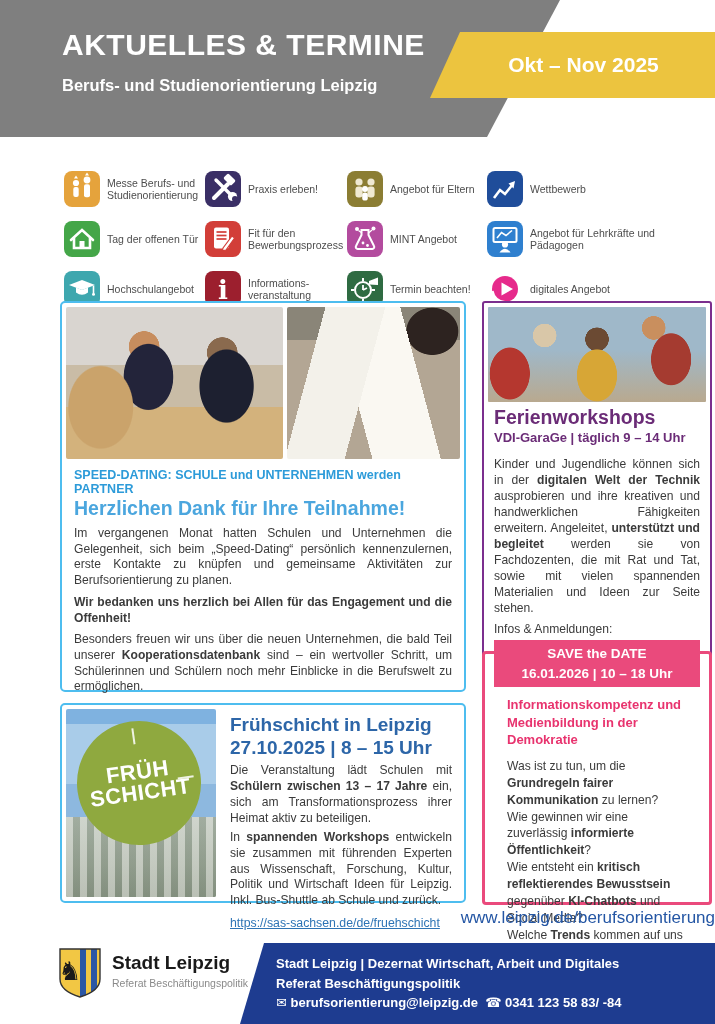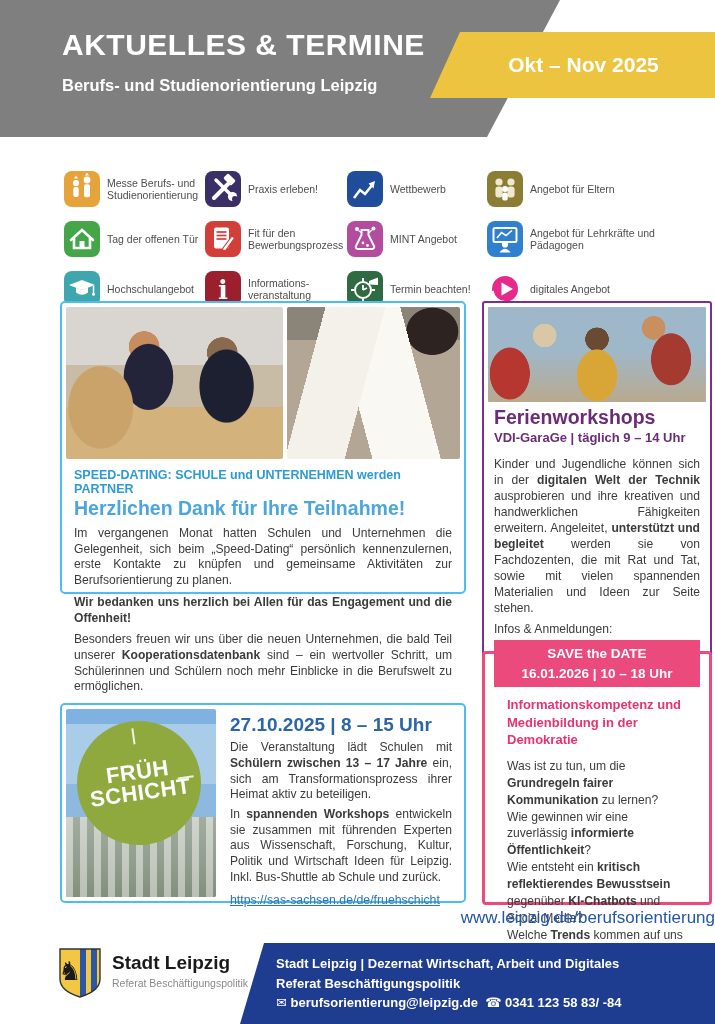--- a/index.html
+++ b/index.html
@@ -23,21 +23,21 @@
   .licon{width:36px;height:36px;border-radius:8px;flex:0 0 36px;display:flex;align-items:center;justify-content:center}
   .llabel{font-size:10.5px;line-height:1.18;color:#4d4d4d}
   .c-messe{background:#E5A33C}.c-praxis{background:#3A2F66}.c-wett{background:#1F4D9A}
   .c-eltern{background:#8B7D33}.c-tag{background:#44A648}.c-fit{background:#D23E38}
   .c-mint{background:#B34B9E}.c-lehr{background:#2F80CF}.c-hoch{background:#3EA7AE}
   .c-info{background:#9C1F2E}.c-termin{background:#2F6B42}.c-dig{background:transparent}
 
   
   .box{position:absolute;background:#fff}
   .box-blue{border:2.5px solid #4DBDEF;border-radius:5px}
-  .speed{left:60px;top:301px;width:406px;height:293px}
+  .speed{left:60px;top:301px;width:406px;height:391px}
   .photos{display:flex;gap:4px;padding:4px;height:160px}
   .ph{height:152px;border-radius:2px}
   .ph1{flex:0 0 55%;
     background:
       radial-gradient(55px 70px at 16% 66%,#caa36b 0 58%,transparent 60%),
       radial-gradient(42px 56px at 38% 46%,#23243a 0 58%,transparent 60%),
       radial-gradient(46px 62px at 74% 52%,#1d2030 0 58%,transparent 60%),
       radial-gradient(26px 26px at 36% 26%,#c78d5e 0 58%,transparent 60%),
       radial-gradient(26px 26px at 72% 30%,#8a6a4e 0 58%,transparent 60%),
       linear-gradient(180deg,#d9d5d0 0 38%,#c9bca6 38% 66%,#d3b27c 66% 100%)}
@@ -142,40 +142,40 @@
             <line x1="9" y1="27" x2="23" y2="13" stroke="#fff" stroke-width="4" stroke-linecap="round"></line>
             <rect x="19" y="5" width="11" height="7" rx="1.5" fill="#fff" transform="rotate(45 24.5 8.5)"></rect>
             <line x1="11" y1="9" x2="26" y2="24" stroke="#fff" stroke-width="3.4" stroke-linecap="round"></line>
             <circle cx="27.5" cy="25.5" r="4.6" fill="#fff"></circle>
             <circle cx="30" cy="28" r="3" fill="#3A2F66"></circle>
           </svg>
       </span>
       <span class="llabel">Praxis erleben!</span>
     </div>
     <div class="litem">
-      <span class="licon c-wett">
-        <svg width="36" height="36" viewBox="0 0 36 36">
-            <polyline points="7,27 13,19 18,23 26,13" fill="none" stroke="#fff" stroke-width="2.6"></polyline>
-            <polygon points="28,10 21.5,12.5 26.5,17.5" fill="#fff"></polygon>
-          </svg>
-      </span>
-      <span class="llabel">Wettbewerb</span>
-    </div>
-    <div class="litem">
       <span class="licon c-eltern">
         <svg width="36" height="36" viewBox="0 0 36 36">
             <circle cx="12" cy="11" r="3.6" fill="#efe9d2"></circle>
             <rect x="8.4" y="15.6" width="7.2" height="11" rx="3" fill="#efe9d2"></rect>
             <circle cx="24" cy="11" r="3.6" fill="#efe9d2"></circle>
             <rect x="20.4" y="15.6" width="7.2" height="11" rx="3" fill="#efe9d2"></rect>
             <circle cx="18" cy="18" r="3" fill="#fff"></circle>
             <rect x="15.2" y="21.6" width="5.6" height="8" rx="2.6" fill="#fff"></rect>
           </svg>
       </span>
       <span class="llabel">Angebot für Eltern</span>
+    </div>
+    <div class="litem">
+      <span class="licon c-wett">
+        <svg width="36" height="36" viewBox="0 0 36 36">
+            <polyline points="7,27 13,19 18,23 26,13" fill="none" stroke="#fff" stroke-width="2.6"></polyline>
+            <polygon points="28,10 21.5,12.5 26.5,17.5" fill="#fff"></polygon>
+          </svg>
+      </span>
+      <span class="llabel">Wettbewerb</span>
     </div>
     <div class="litem">
       <span class="licon c-tag">
         <svg width="36" height="36" viewBox="0 0 36 36">
             <path d="M7 19 L18 9 L29 19" fill="none" stroke="#fff" stroke-width="2.6" stroke-linecap="round"></path>
             <path d="M10 17 v10 h16 v-10" fill="none" stroke="#fff" stroke-width="2.6"></path>
             <rect x="15.5" y="20" width="5" height="7" fill="#fff"></rect>
           </svg>
       </span>
       <span class="llabel">Tag der offenen Tür</span>
@@ -281,20 +281,21 @@
 
   <section class="box box-blue frueh">
     <div class="frueh-img">
       <div class="city"></div>
       <div class="frueh-logo">
         <span>FRÜH</span>
         <span>SCHICHT</span>
       </div>
     </div>
     <div class="frueh-txt">
+      <div class="frueh-h">Frühschicht in Leipzig</div>
       <div class="frueh-h" style="margin-bottom:4px">27.10.2025 | 8 – 15 Uhr</div>
       <p><span>Die Veranstaltung lädt Schulen mit </span><span class="bold">Schülern zwischen 13 – 17 Jahre</span><span> ein, sich am Transformationsprozess ihrer Heimat aktiv zu beteiligen.</span></p>
       <p><span>In </span><span class="bold">spannenden Workshops</span><span> entwickeln sie zusammen mit führenden Experten aus Wissenschaft, Forschung, Kultur, Politik und Wirtschaft Ideen für Leipzig.  Inkl. Bus-Shuttle ab Schule und zurück.</span></p>
       <a class="lnk" href="#">https://sas-sachsen.de/de/fruehschicht</a>
     </div>
   </section>
 
   <section class="box ferien">
     <div class="ferien-photo"></div>
     <div class="ferien-body">

